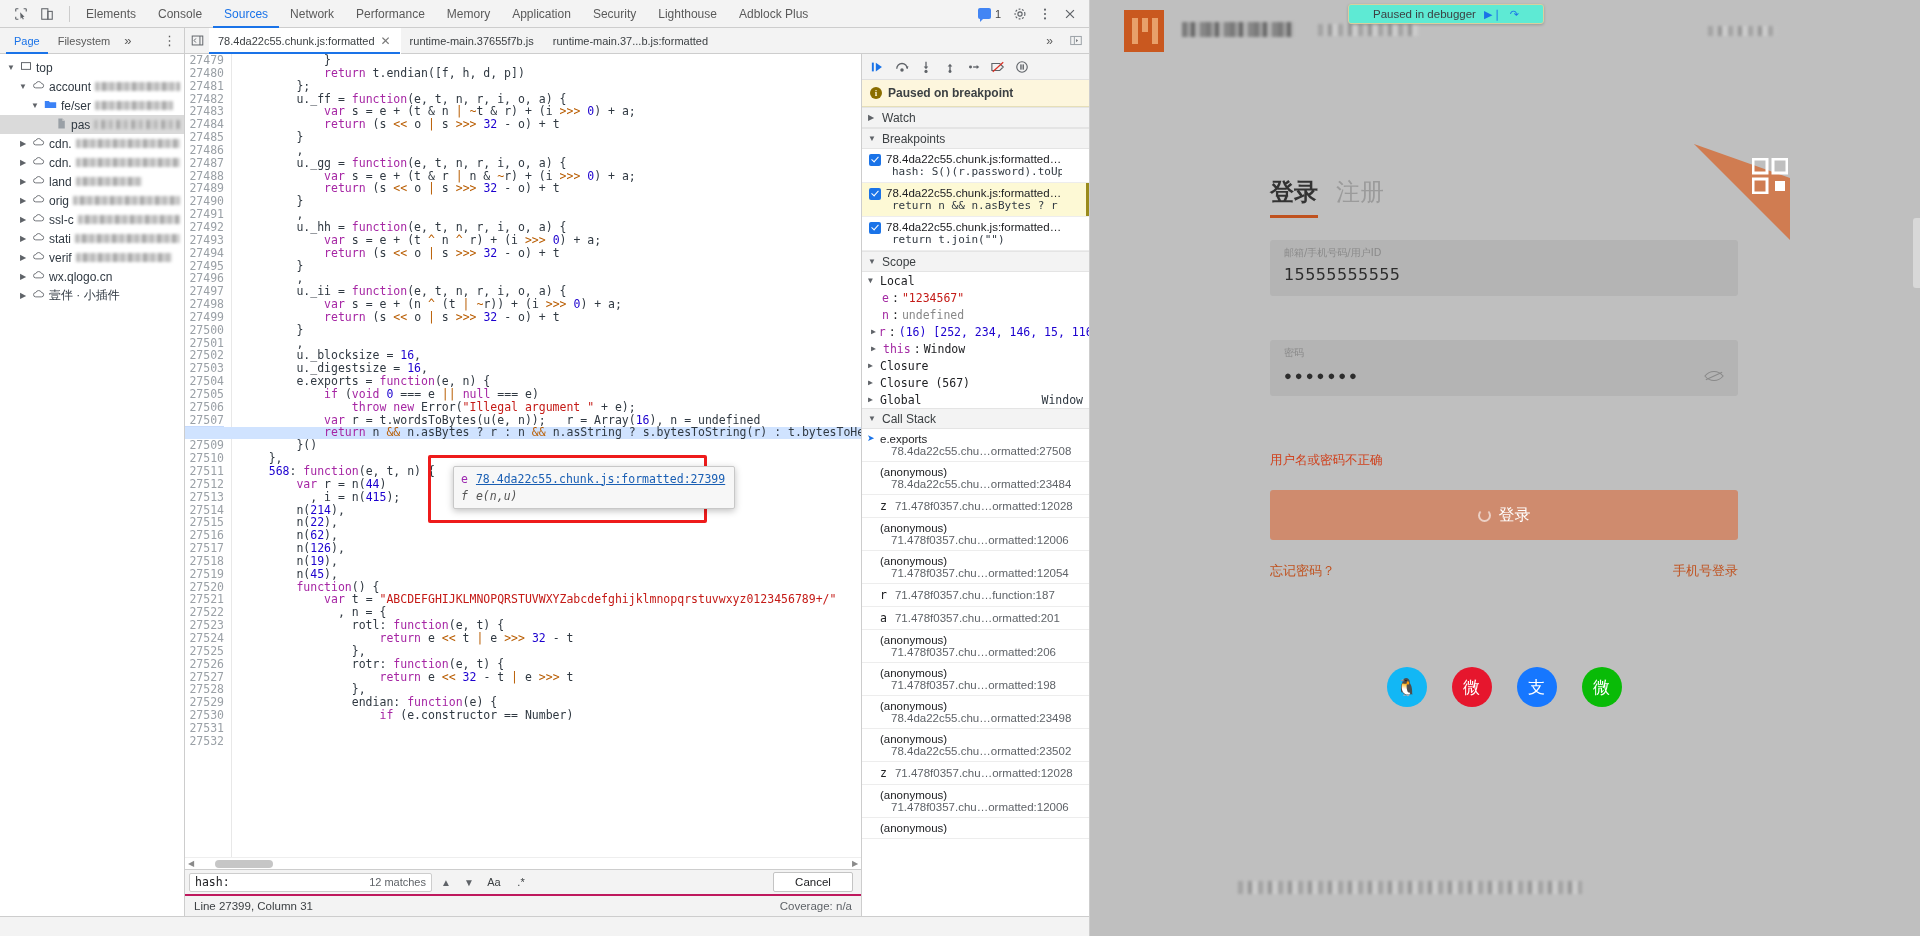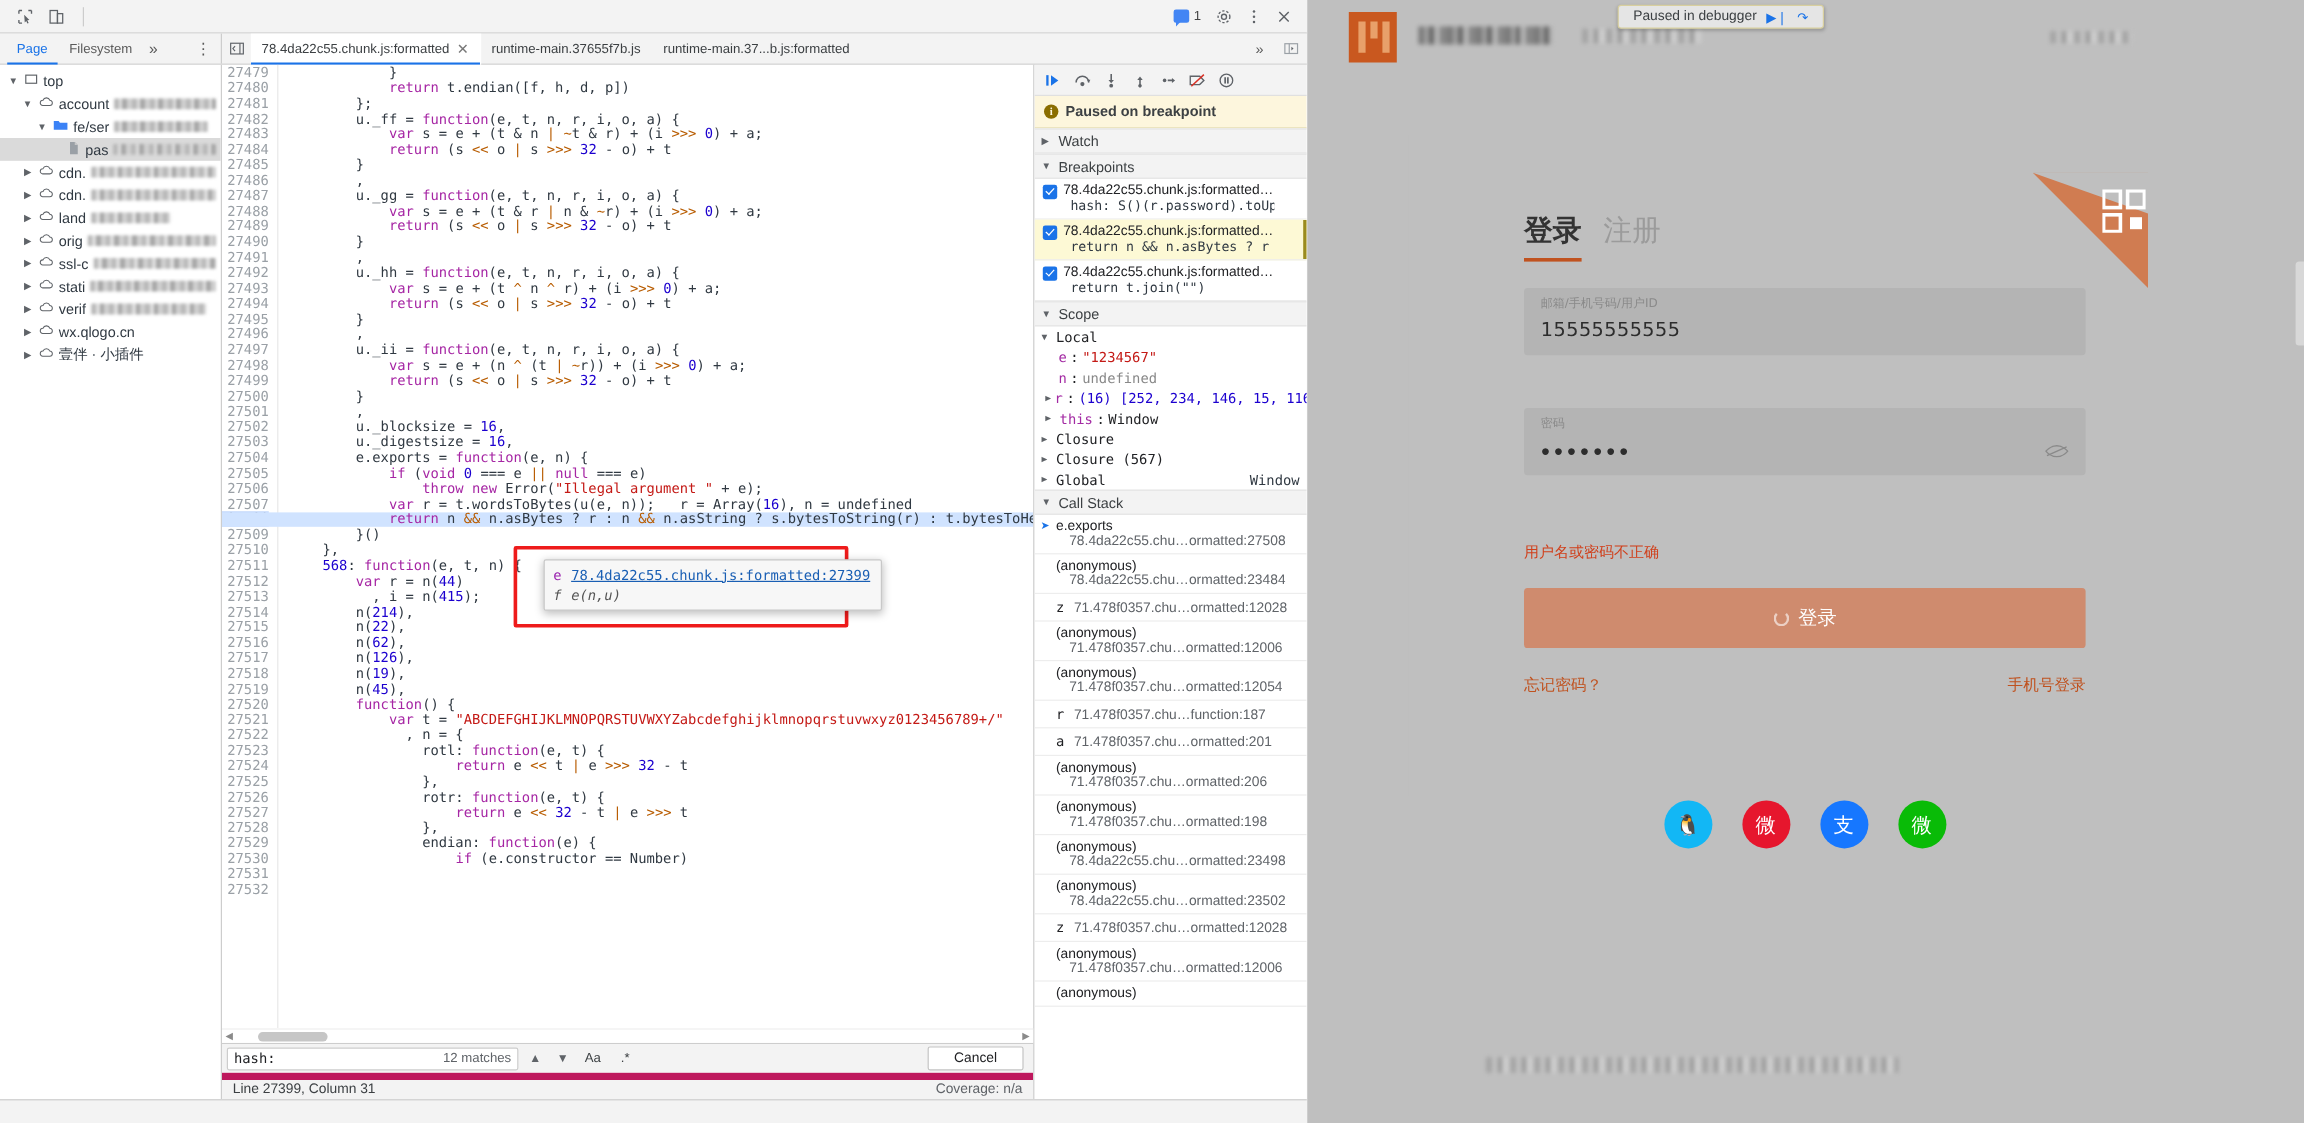--- a/index.html
+++ b/index.html
@@ -99,21 +99,21 @@
                 font-family:"DejaVu Sans Mono", monospace; color:#202124; }
   .find-matches { color:#5f6368; font-family:"Liberation Sans",sans-serif; font-size:11px; }
   .find-btn { width:18px; height:19px; display:flex; align-items:center; justify-content:center;
               color:#5f6368; font-size:10px; cursor:pointer; }
   .find-tog { width:22px; height:19px; display:flex; align-items:center; justify-content:center;
               color:#3c4043; font-size:11px; cursor:pointer; border-radius:2px; }
   .cancel-btn { height:20px; width:80px; border:1px solid #c4c4c4; border-radius:2px; background:#fff;
                 font-size:11.5px; color:#202124; display:flex; align-items:center; justify-content:center;
                 cursor:pointer; margin-right:4px; }
 
-  .statusbar { height:22px; flex:0 0 22px; background:#f3f3f3; border-top:6px solid #be185d;
+  .statusbar { height:22px; flex:0 0 22px; background:#f3f3f3; border-top:2px solid #be185d;
                display:flex; align-items:center; padding:0 9px; font-size:11.5px; color:#3c4043; }
   .status-right { margin-left:auto; color:#5f6368; }
 
   
   .dt-bottombar { height:20px; flex:0 0 20px; background:#f3f3f3; border-top:1px solid #cdcdcd; }
 
   
   .dbg { width:228px; flex:0 0 228px; border-left:1px solid #cdcdcd; background:#fff;
          display:flex; flex-direction:column; overflow:hidden; }
   .dbg-toolbar { height:26px; flex:0 0 26px; display:flex; align-items:center; gap:2px; padding:0 5px;
@@ -148,21 +148,21 @@
   .cs-arrow { width:9px; flex:0 0 9px; color:#1a73e8; font-size:9px; }
   .cs-fn { color:#202124; }
   .cs-loc { color:#5f6368; padding-left:11px; white-space:nowrap; overflow:hidden; }
   .cs-inline { display:flex; gap:6px; align-items:baseline; }
   .cs-var { color:#202124; font-family:"DejaVu Sans Mono",monospace; }
   .dbg-scroll { flex:1; overflow:hidden; }
 
   
   .page { width:830px; flex:0 0 830px; height:936px; background:#bfbfbf; position:relative; overflow:hidden; }
   .paused-overlay-bar { position:absolute; top:4px; left:258px; display:flex; align-items:center;
-       background:#e5e5e5; border:1px solid #d8cf9e; border-radius:3px; height:20px; padding:0 12px; gap:8px;
+       background:#5eead4; border:1px solid #d8cf9e; border-radius:3px; height:20px; padding:0 24px; gap:8px;
        font-size:11.5px; color:#3c4043; box-shadow:0 1px 3px rgba(0,0,0,.2); z-index:6; }
   .po-btn { color:#1a73e8; font-size:11px; cursor:pointer; }
   .logo { position:absolute; left:28px; top:6px; width:52px; height:50px; }
   .mask-head { position:absolute; left:92px; top:22px; width:112px; height:15px; }
   .mask-head2 { position:absolute; left:228px; top:24px; width:100px; height:12px; }
   .mask-head3 { position:absolute; left:618px; top:26px; width:70px; height:10px; }
   .pixblur { background:
       repeating-linear-gradient(90deg,#6f6f6f 0 5px,#9a9a9a 5px 9px,#595959 9px 13px,#b1b1b1 13px 18px,#7d7d7d 18px 24px),
       repeating-linear-gradient(0deg,rgba(255,255,255,.22) 0 3px,rgba(0,0,0,.07) 3px 7px);
       filter:blur(1.6px); opacity:.85; }
@@ -221,20 +221,32 @@
             </svg>
         </div>
         <div class="dt-icobtn">
           <svg width="14" height="14" viewBox="0 0 16 16">
               <rect x="2" y="2" width="7" height="12" stroke="#5f6368" stroke-width="1.2" fill="none"></rect>
               <rect x="9" y="5" width="5" height="9" stroke="#5f6368" stroke-width="1.2" fill="none"></rect>
             </svg>
         </div>
       </div>
       <div class="dt-sep"></div>
+      <div class="dt-tabs">
+        <div class="dt-tab">Elements</div>
+        <div class="dt-tab">Console</div>
+        <div class="dt-tab active">Sources</div>
+        <div class="dt-tab">Network</div>
+        <div class="dt-tab">Performance</div>
+        <div class="dt-tab">Memory</div>
+        <div class="dt-tab">Application</div>
+        <div class="dt-tab">Security</div>
+        <div class="dt-tab">Lighthouse</div>
+        <div class="dt-tab">Adblock Plus</div>
+      </div>
       <div class="dt-right">
         <div class="err-chip">
           <span class="chip-ico"></span>
           <span>1</span>
         </div>
         <div class="dt-icobtn">
           <svg width="14" height="14" viewBox="0 0 16 16">
               <circle cx="8" cy="8" r="2.4" stroke="#5f6368" stroke-width="1.3" fill="none"></circle>
               <circle cx="8" cy="8" r="5.6" stroke="#5f6368" stroke-width="1.3" fill="none" stroke-dasharray="2.2 1.8"></circle>
             </svg>

